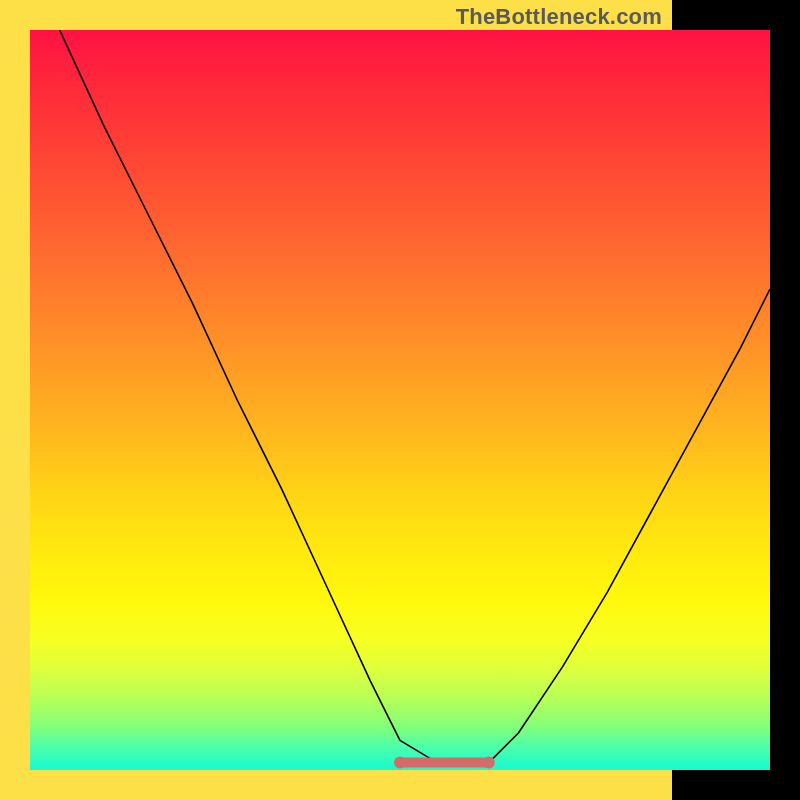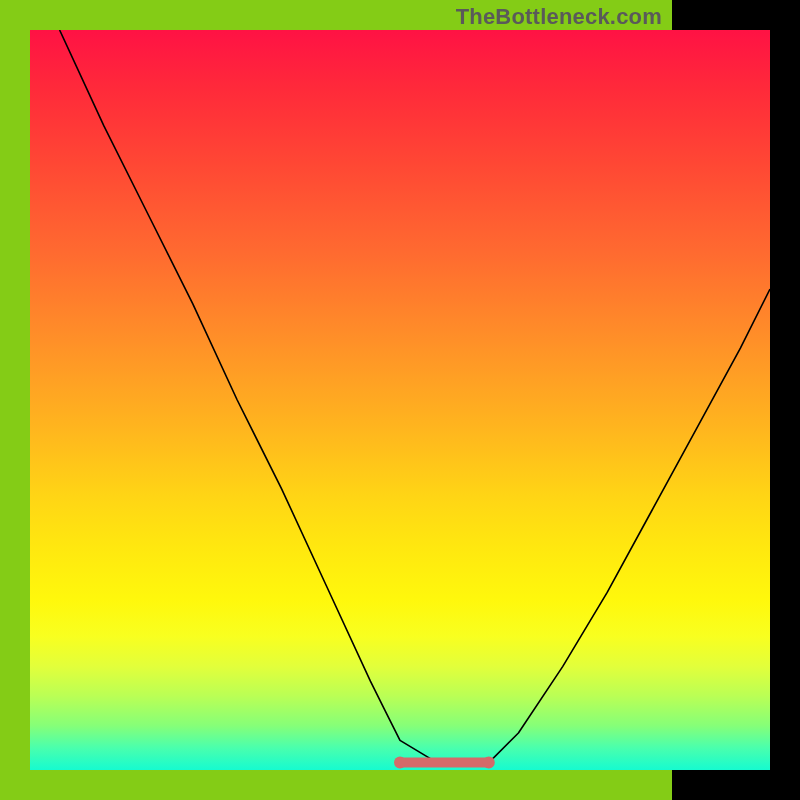--- a/index.html
+++ b/index.html
@@ -8,21 +8,21 @@
     width: 800px;
     height: 800px;
     background: #000;
     overflow: hidden;
     font-family: Arial, Helvetica, sans-serif;
   }
   .frame {
     position: relative;
     width: 672px;
     height: 800px;
-    background: #84cc16;
+    background: #fde047;
   }
   .watermark {
     position: absolute;
     top: 4px;
     right: 10px;
     color: #5a5a5a;
     font-size: 22px;
     font-weight: 600;
     letter-spacing: 0.2px;
     z-index: 10;

